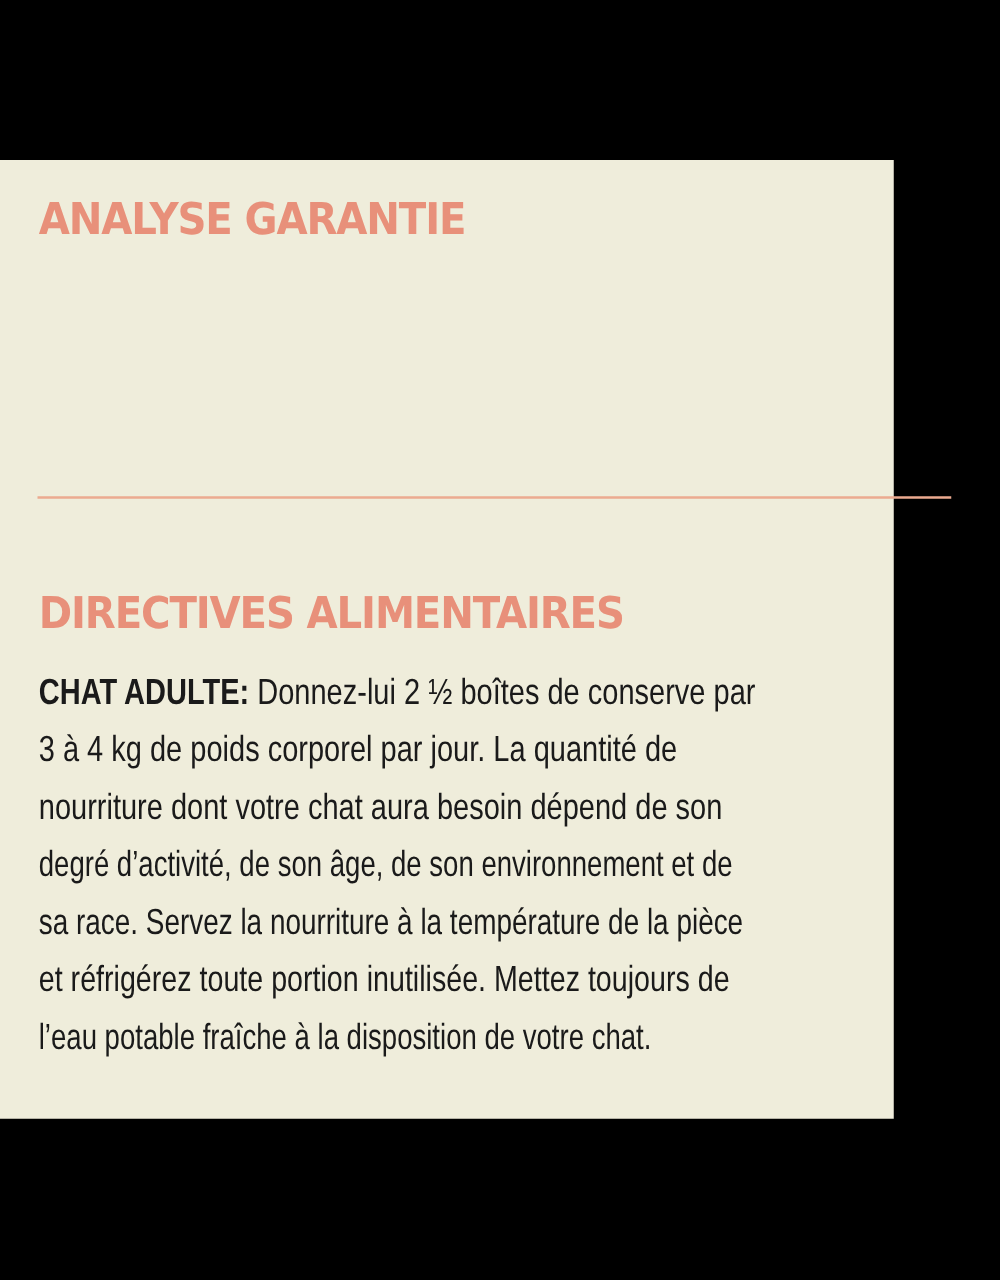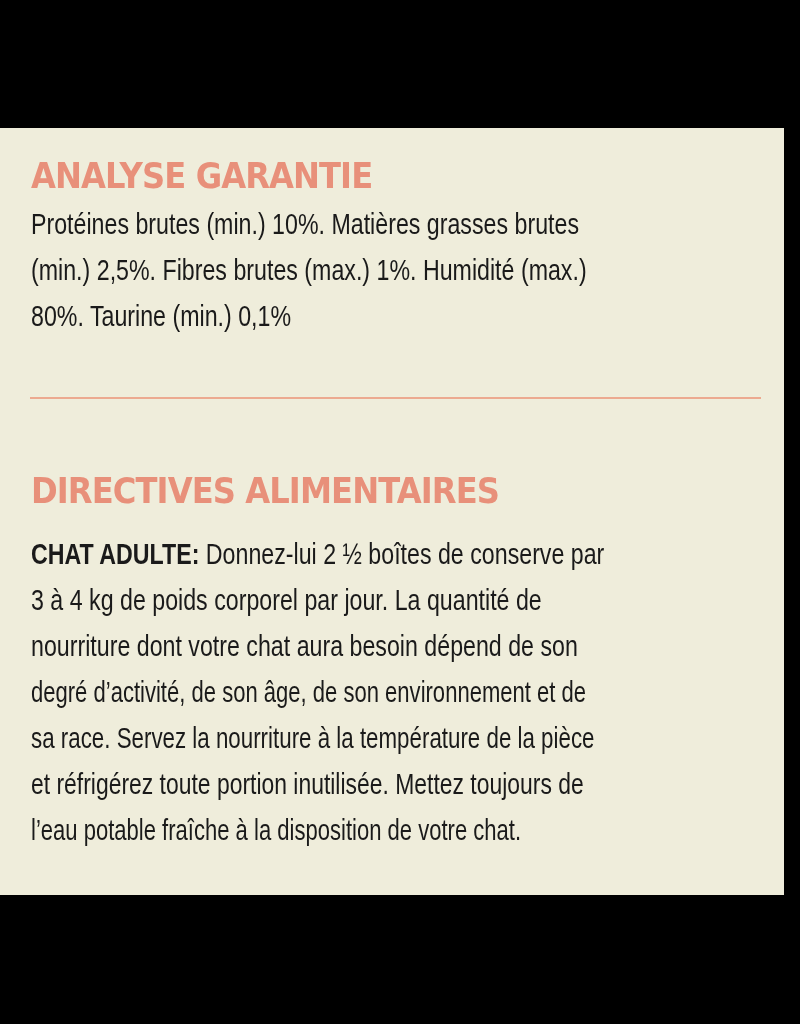--- a/index.html
+++ b/index.html
@@ -1,21 +1,21 @@
 <!DOCTYPE html>
 <html><head>
   <meta charset="utf-8">
   <style>
     html, body { margin: 0; padding: 0; }
     body {
       width: 800px; height: 1024px; background: #000000; position: relative; overflow: hidden;
       font-family: "Liberation Sans Narrow", "Liberation Sans", sans-serif;
     }
     .panel {
-      position: absolute; left: 0; top: 128px; width: 784px; height: 767px;
+      position: absolute; left: 0; top: 128px; width: 715px; height: 767px;
       background: #efeddb;
     }
     .heading {
       position: absolute; left: 31px;
       color: #e8907a; font-weight: bold; font-size: 35px; letter-spacing: -1px;
       transform: scaleX(0.92); transform-origin: left center; white-space: nowrap;
       font-family: "DejaVu Sans", sans-serif;
     }
     .body-text {
       position: absolute; left: 31px; width: 729px;
@@ -30,25 +30,20 @@
       position: absolute; left: 30px; width: 731px; top: 269px; height: 2px; background: #ecaa90;
     }
     strong { font-weight: bold; }
   </style>
 </head>
 <body>
 
 <div class="panel">
 
   <div class="heading" style="top:28px;">ANALYSE GARANTIE</div>
-  <div class="body-text" style="top:73px;">
-    <span class="line" style="transform:scaleX(0.80);width:912px;">Protéines brutes (min.) 10%. Matières grasses brutes</span>
-    <span class="line" style="transform:scaleX(0.80);width:912px;">(min.) 2,5%. Fibres brutes (max.) 1%. Humidité (max.)</span>
-    <span class="line" style="transform:scaleX(0.80);">80%. Taurine (min.) 0,1%</span>
-  </div>
 
   <div class="divider"></div>
 
   <div class="heading" style="top:343px;">DIRECTIVES ALIMENTAIRES</div>
   <div class="body-text" style="top:403px;">
     <span class="line" style="transform:scaleX(0.80);"><strong>CHAT ADULTE:</strong><span> Donnez-lui 2 ½ boîtes de conserve par</span></span>
     <span class="line" style="transform:scaleX(0.80);">3 à 4 kg de poids corporel par jour. La quantité de</span>
     <span class="line" style="transform:scaleX(0.80);">nourriture dont votre chat aura besoin dépend de son</span>
     <span class="line" style="transform:scaleX(0.76);">degré d’activité, de son âge, de son environnement et de</span>
     <span class="line" style="transform:scaleX(0.77);">sa race. Servez la nourriture à la température de la pièce</span>

